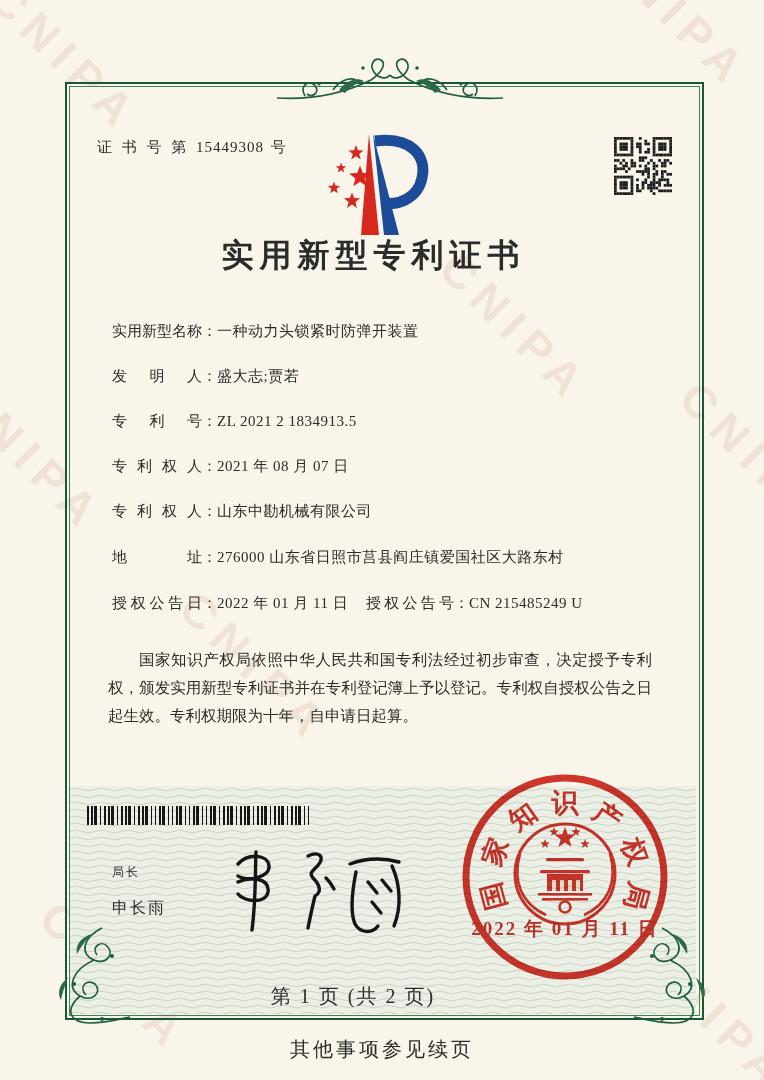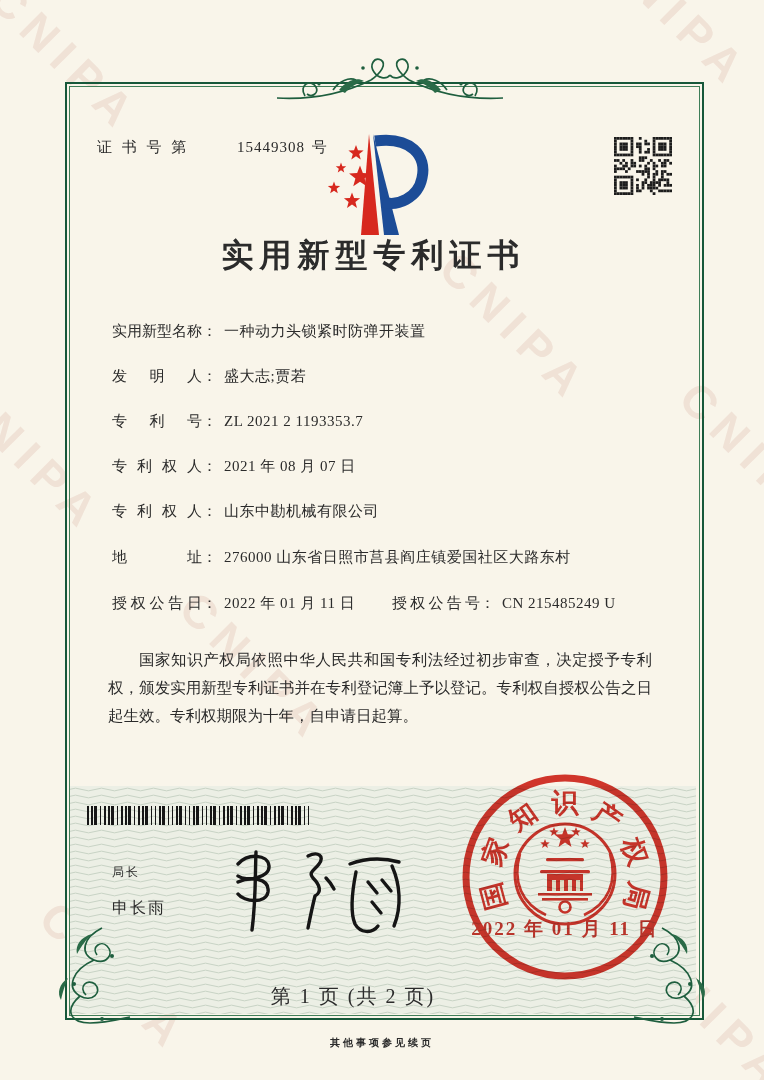--- a/index.html
+++ b/index.html
@@ -12,30 +12,30 @@
       font-size:46px;letter-spacing:10px;color:rgba(203,148,136,0.20);
       transform:rotate(45deg);white-space:nowrap;pointer-events:none;}
 
   
   .frame{position:absolute;left:65px;top:82px;width:635px;height:934px;
          border:2.5px solid #17583a;z-index:1;}
   .frame-inner{position:absolute;left:2px;top:2px;right:2px;bottom:2px;
          border:1px solid #3f7e58;}
 
   .cert-no{position:absolute;left:97px;top:138px;font-size:15px;letter-spacing:3px;z-index:2;}
-  .cert-no .num{letter-spacing:1px;margin-left:41px;}
+  .cert-no .num{letter-spacing:1px;}
 
   .title{position:absolute;left:56px;top:234px;width:635px;text-align:center;
          font-size:32px;font-weight:700;letter-spacing:6px;z-index:2;}
 
   .field{position:absolute;left:112px;font-size:15px;z-index:2;white-space:nowrap;}
   .flabel{display:inline-block;width:90px;text-align:justify;text-align-last:justify;}
   .fcolon{display:inline-block;}
-  .fvalue{margin-left:7px;letter-spacing:0.5px;text-align:right;}
-  .field2{position:absolute;left:392px;font-size:15px;z-index:2;white-space:nowrap;}
+  .fvalue{letter-spacing:0.5px;text-align:right;}
+  .field2{position:absolute;left:366px;font-size:15px;z-index:2;white-space:nowrap;}
   .flabel2{display:inline-block;width:88px;text-align:justify;text-align-last:justify;}
 
   .body-text{position:absolute;left:92px;top:630px;width:576px;z-index:2;
              font-size:15.5px;line-height:1.8;text-align:justify;}
   .body-text p{margin:16px;text-indent:2em;}
 
   
   .band{position:absolute;left:69px;top:786px;width:627px;height:228px;z-index:1;}
 
   .barcode{position:absolute;left:87px;top:806px;width:222px;height:19px;z-index:2;
@@ -50,21 +50,21 @@
   .signature path{stroke:#151515;stroke-width:3.4;fill:none;stroke-linecap:round;stroke-linejoin:round;}
 
   .seal{position:absolute;left:450px;top:762px;z-index:3;mix-blend-mode:multiply;opacity:0.92;}
   .seal-char{font-family:"Liberation Serif","DejaVu Serif",serif;font-size:27px;font-weight:700;fill:#d2261c;}
   .seal-date{font-size:19px;font-weight:700;fill:#c3271e;letter-spacing:2px;
              font-family:"Liberation Serif",serif;}
 
   .page-ind{position:absolute;left:65px;top:983px;width:576px;text-align:center;
             font-size:20px;letter-spacing:2px;z-index:2;}
   .cont-note{position:absolute;left:0;top:1036px;width:764px;text-align:center;
-             font-size:10px;letter-spacing:3px;z-index:2;font-weight:bold;}
+             font-size:20px;letter-spacing:3px;z-index:2;}
 
   .qr{position:absolute;left:612px;top:137px;z-index:2;}
   .qr rect{fill:#1c1c1c;}
 
   .logo{position:absolute;left:323px;top:128px;z-index:2;}
 
   .flourish path,.flourish circle{stroke:#1e5e3e;fill:none;stroke-width:1.7;}
   .flourish .leaf{fill:#2a6a47;stroke:none;}
   .flourish .dot{fill:#1e5e3e;stroke:none;}
 </style>
@@ -357,21 +357,21 @@
 
 <div class="title">实用新型专利证书</div>
 
 <div class="field" style="top:322px;">
   <span class="flabel">实用新型名称</span><span class="fcolon">：</span><span class="fvalue">一种动力头锁紧时防弹开装置</span>
 </div>
 <div class="field" style="top:367px;">
   <span class="flabel">发明人</span><span class="fcolon">：</span><span class="fvalue">盛大志;贾若</span>
 </div>
 <div class="field" style="top:412px;">
-  <span class="flabel">专利号</span><span class="fcolon">：</span><span class="fvalue">ZL 2021 2 1193353.7</span>
+  <span class="flabel">专利号</span><span class="fcolon">：</span><span class="fvalue">ZL 2021 2 1834913.5</span>
 </div>
 <div class="field" style="top:457px;">
   <span class="flabel">专利权人</span><span class="fcolon">：</span><span class="fvalue">2021 年 08 月 07 日</span>
 </div>
 <div class="field" style="top:502px;">
   <span class="flabel">专利权人</span><span class="fcolon">：</span><span class="fvalue">山东中勘机械有限公司</span>
 </div>
 <div class="field" style="top:548px;">
   <span class="flabel">地址</span><span class="fcolon">：</span><span class="fvalue">276000  山东省日照市莒县阎庄镇爱国社区大路东村</span>
 </div>

